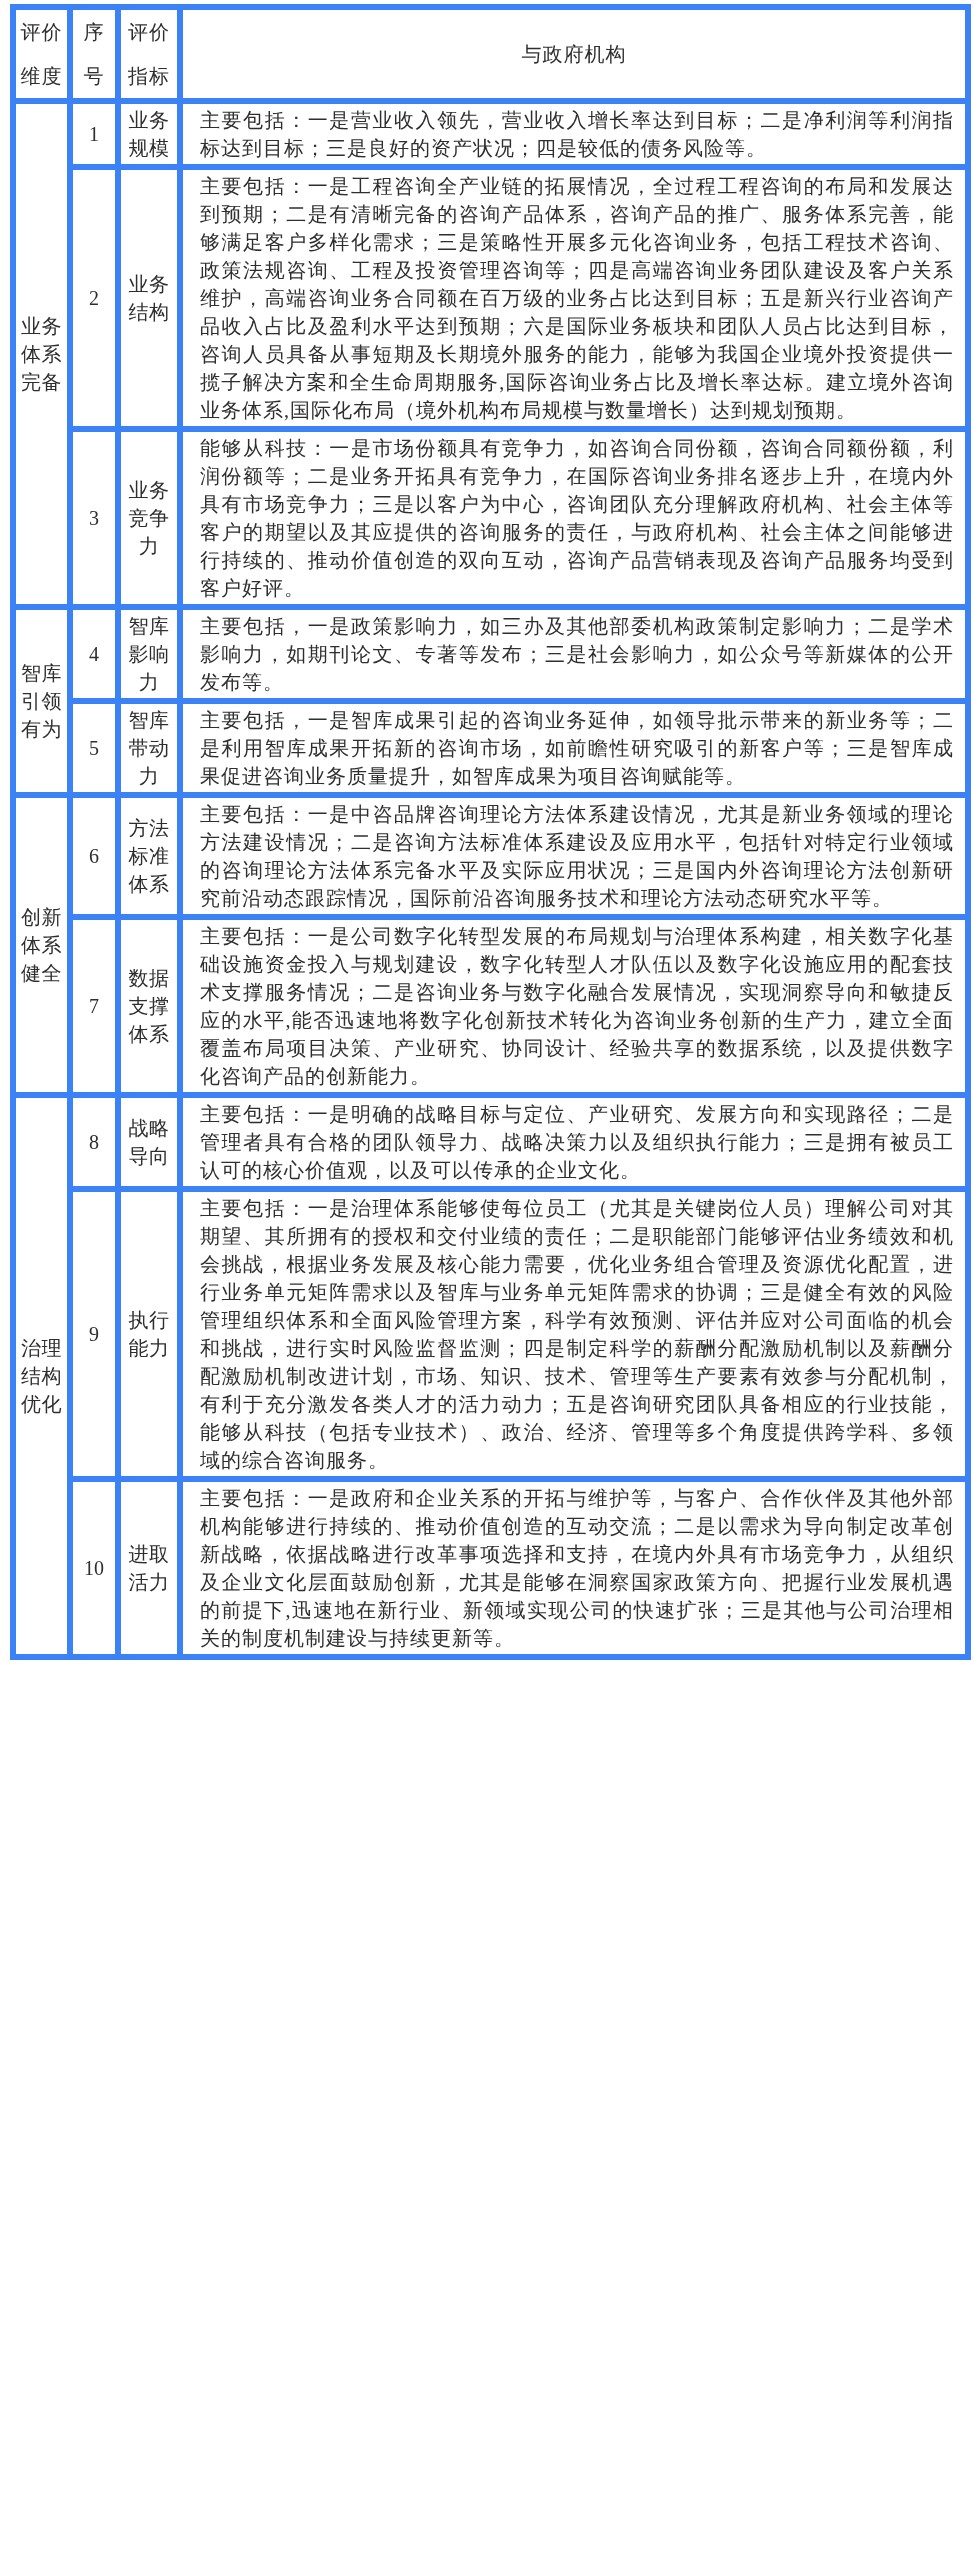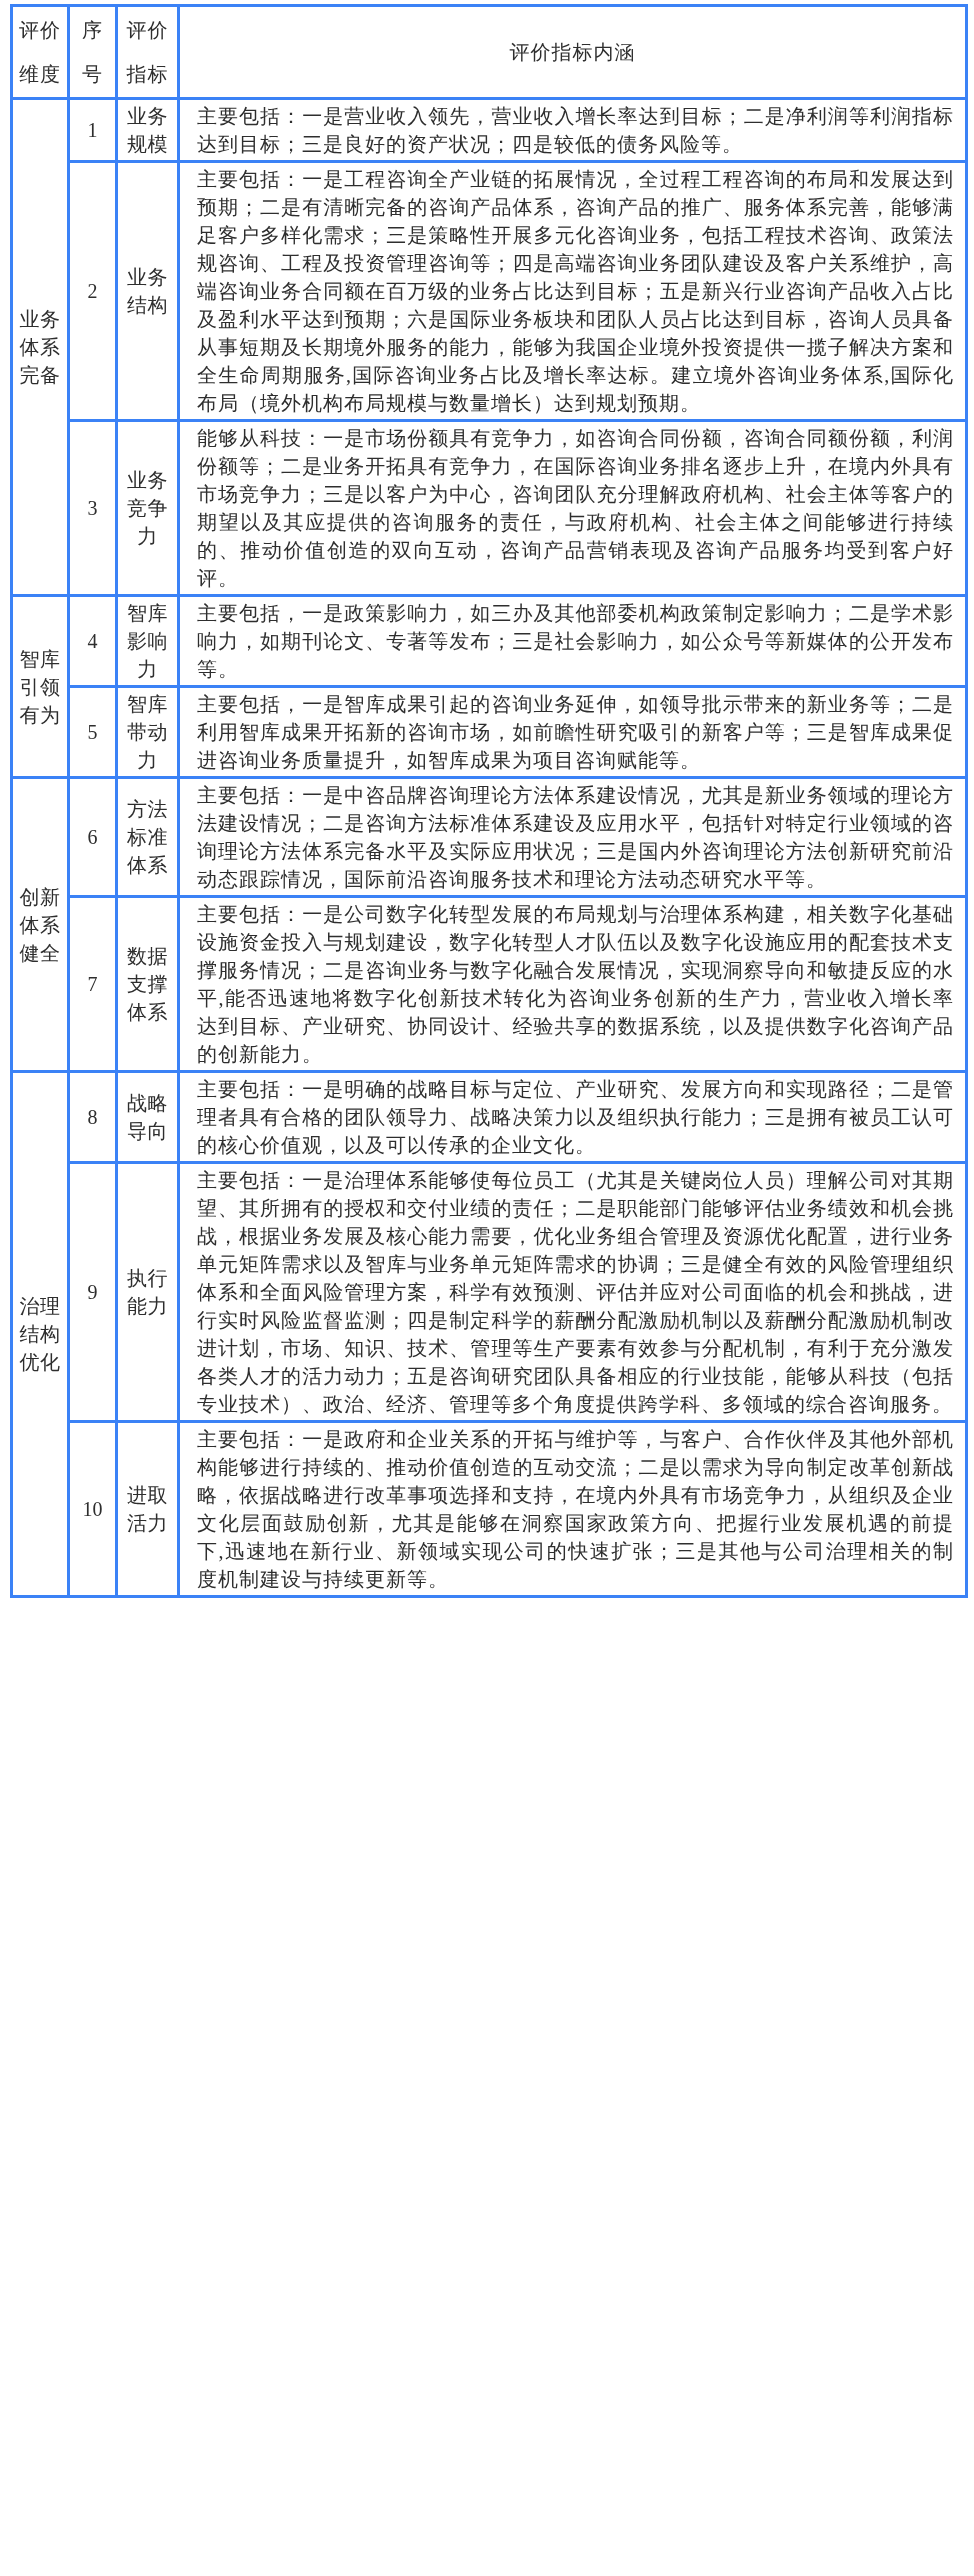--- a/index.html
+++ b/index.html
@@ -16,21 +16,21 @@
     width: 975px;
     padding: 4px 10px 0 10px;
     box-sizing: border-box;
   }
   table.eval-table {
     border-collapse: collapse;
     table-layout: fixed;
     width: 955px;
   }
   table.eval-table td {
-    border: 3px solid #3b82f6;
+    border: 6px solid #3b82f6;
     vertical-align: middle;
     box-sizing: border-box;
     font-size: 20px;
   }
   
   td.c-head {
     height: 93px;
     text-align: center;
     line-height: 44px;
     white-space: pre-line;
@@ -71,21 +71,21 @@
       <col style="width:788px">
     </colgroup>
     <thead>
       <tr>
         <td class="c-head">评价
 维度</td>
         <td class="c-head">序
 号</td>
         <td class="c-head">评价
 指标</td>
-        <td class="c-head">评价指标内涵</td>
+        <td class="c-head">与政府机构</td>
       </tr>
     </thead>
     <tbody id="table-body">
         <tr>
           <td class="c-dim" rowspan="3">业务
 体系
 完备</td>
           <td class="c-ser">1</td>
           <td class="c-ind">业务
 规模</td>
@@ -129,21 +129,21 @@
           <td class="c-ind">方法
 标准
 体系</td>
           <td class="c-content">主要包括：一是中咨品牌咨询理论方法体系建设情况，尤其是新业务领域的理论方法建设情况；二是咨询方法标准体系建设及应用水平，包括针对特定行业领域的咨询理论方法体系完备水平及实际应用状况；三是国内外咨询理论方法创新研究前沿动态跟踪情况，国际前沿咨询服务技术和理论方法动态研究水平等。</td>
         </tr>
         <tr>
           <td class="c-ser">7</td>
           <td class="c-ind">数据
 支撑
 体系</td>
-          <td class="c-content">主要包括：一是公司数字化转型发展的布局规划与治理体系构建，相关数字化基础设施资金投入与规划建设，数字化转型人才队伍以及数字化设施应用的配套技术支撑服务情况；二是咨询业务与数字化融合发展情况，实现洞察导向和敏捷反应的水平,能否迅速地将数字化创新技术转化为咨询业务创新的生产力，营业收入增长率达到目标、产业研究、协同设计、经验共享的数据系统，以及提供数字化咨询产品的创新能力。</td>
+          <td class="c-content">主要包括：一是公司数字化转型发展的布局规划与治理体系构建，相关数字化基础设施资金投入与规划建设，数字化转型人才队伍以及数字化设施应用的配套技术支撑服务情况；二是咨询业务与数字化融合发展情况，实现洞察导向和敏捷反应的水平,能否迅速地将数字化创新技术转化为咨询业务创新的生产力，建立全面覆盖布局项目决策、产业研究、协同设计、经验共享的数据系统，以及提供数字化咨询产品的创新能力。</td>
         </tr>
         <tr>
           <td class="c-dim" rowspan="3">治理
 结构
 优化</td>
           <td class="c-ser">8</td>
           <td class="c-ind">战略
 导向</td>
           <td class="c-content">主要包括：一是明确的战略目标与定位、产业研究、发展方向和实现路径；二是管理者具有合格的团队领导力、战略决策力以及组织执行能力；三是拥有被员工认可的核心价值观，以及可以传承的企业文化。</td>
         </tr>

